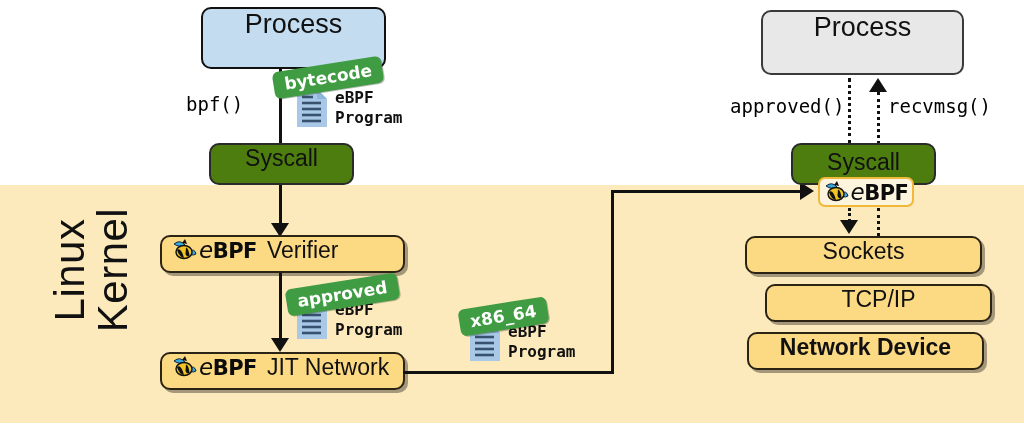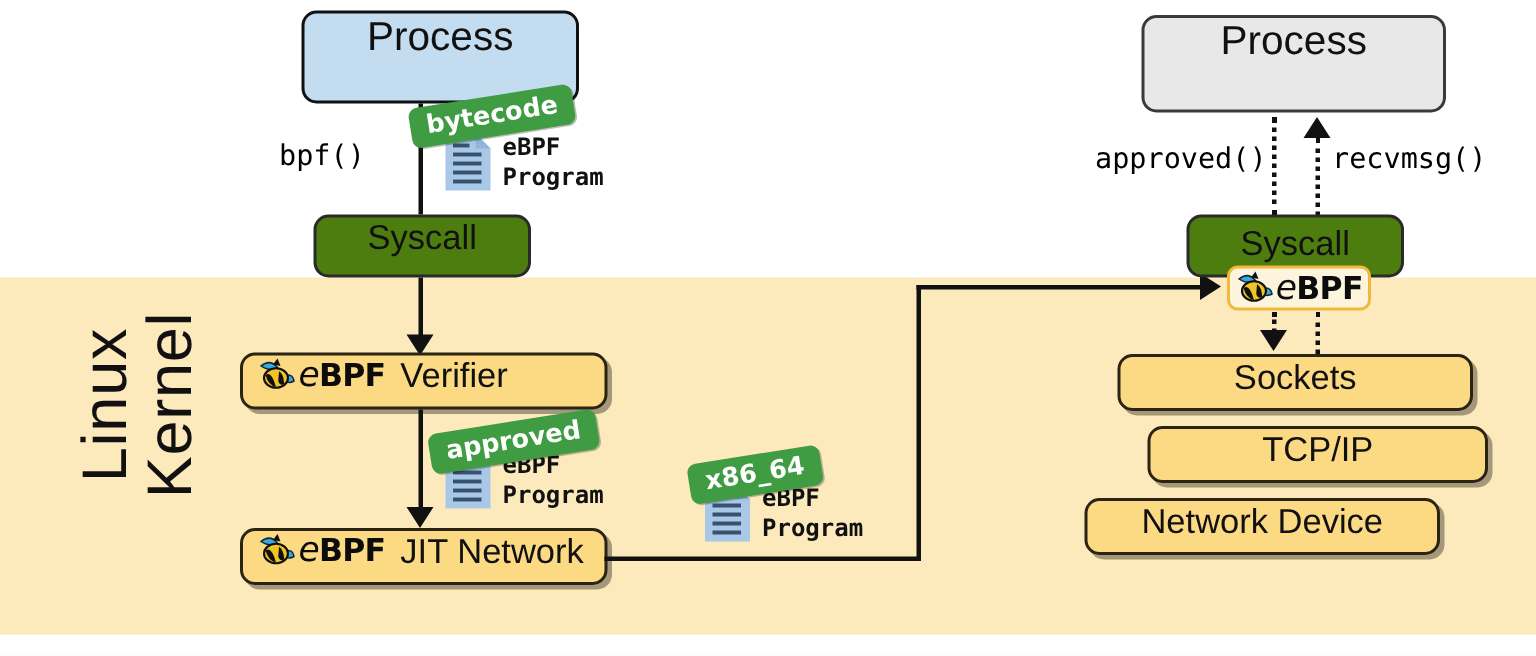--- a/index.html
+++ b/index.html
@@ -384,17 +384,17 @@
   <div class="dotline" style="left:877px; top:208px; height:28px;"></div>
 
   <div class="box kbox kbox-shadow" style="left:745px; top:236px; width:237px; height:38px;">
     <span>Sockets</span>
   </div>
 
   <div class="box kbox kbox-shadow" style="left:745px; top:284px; width:227px; height:38px;margin-left:20px;">
     <span>TCP/IP</span>
   </div>
 
-  <div class="box kbox kbox-shadow" style="left:723px; top:332px; width:237px; height:38px;">
+  <div class="box kbox kbox-shadow" style="left:747px; top:332px; width:237px; height:38px;font-weight:bold;">
     <span>Network Device</span>
   </div>
 
 </div>
 
 </body></html>

